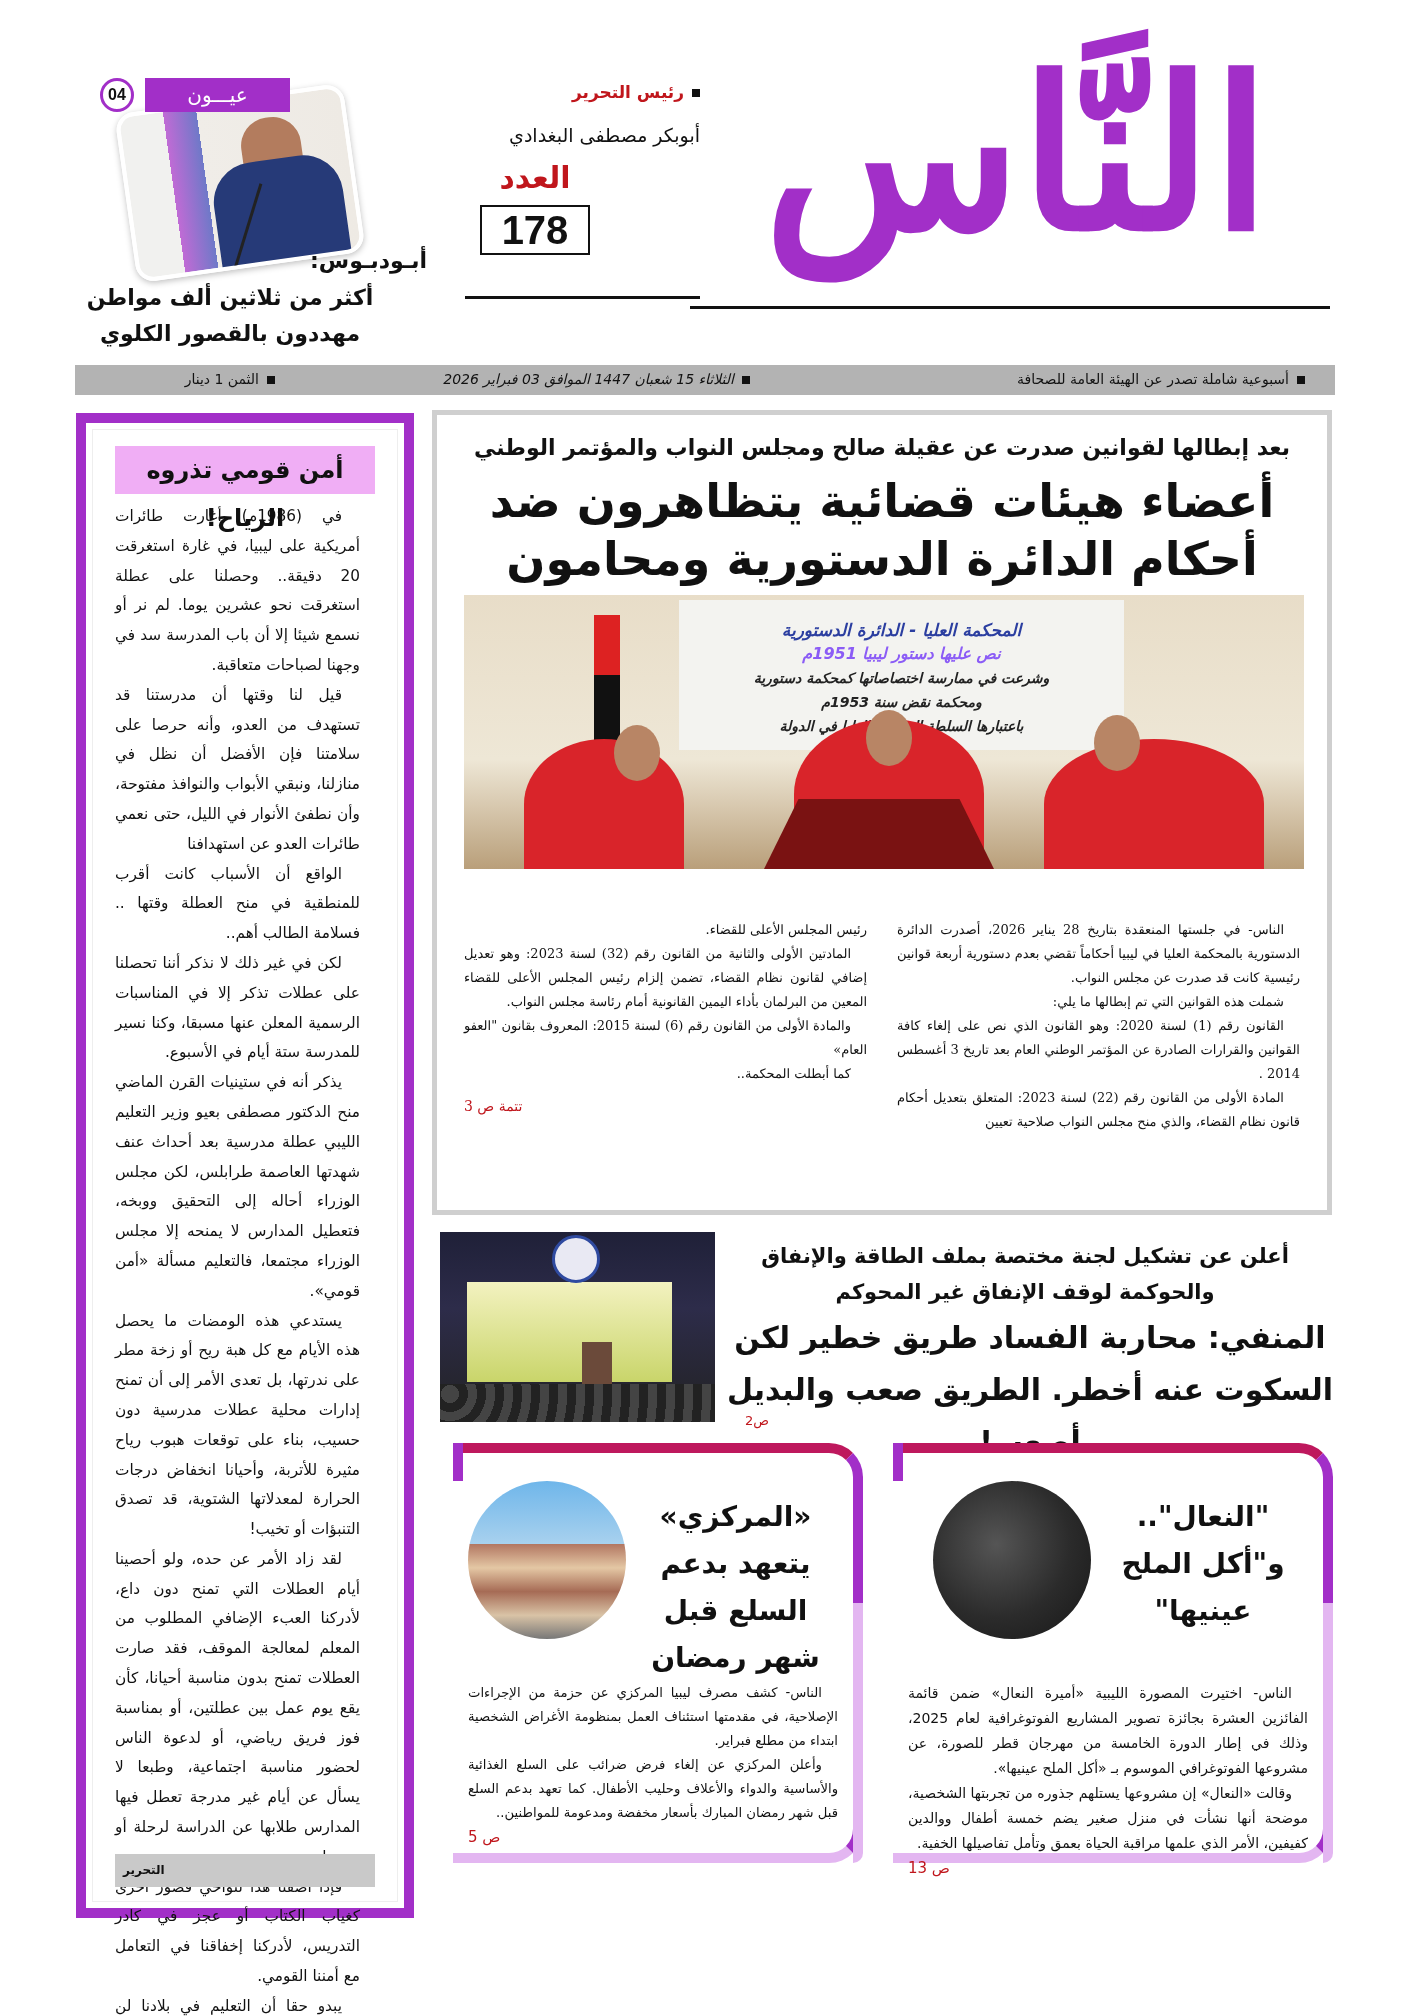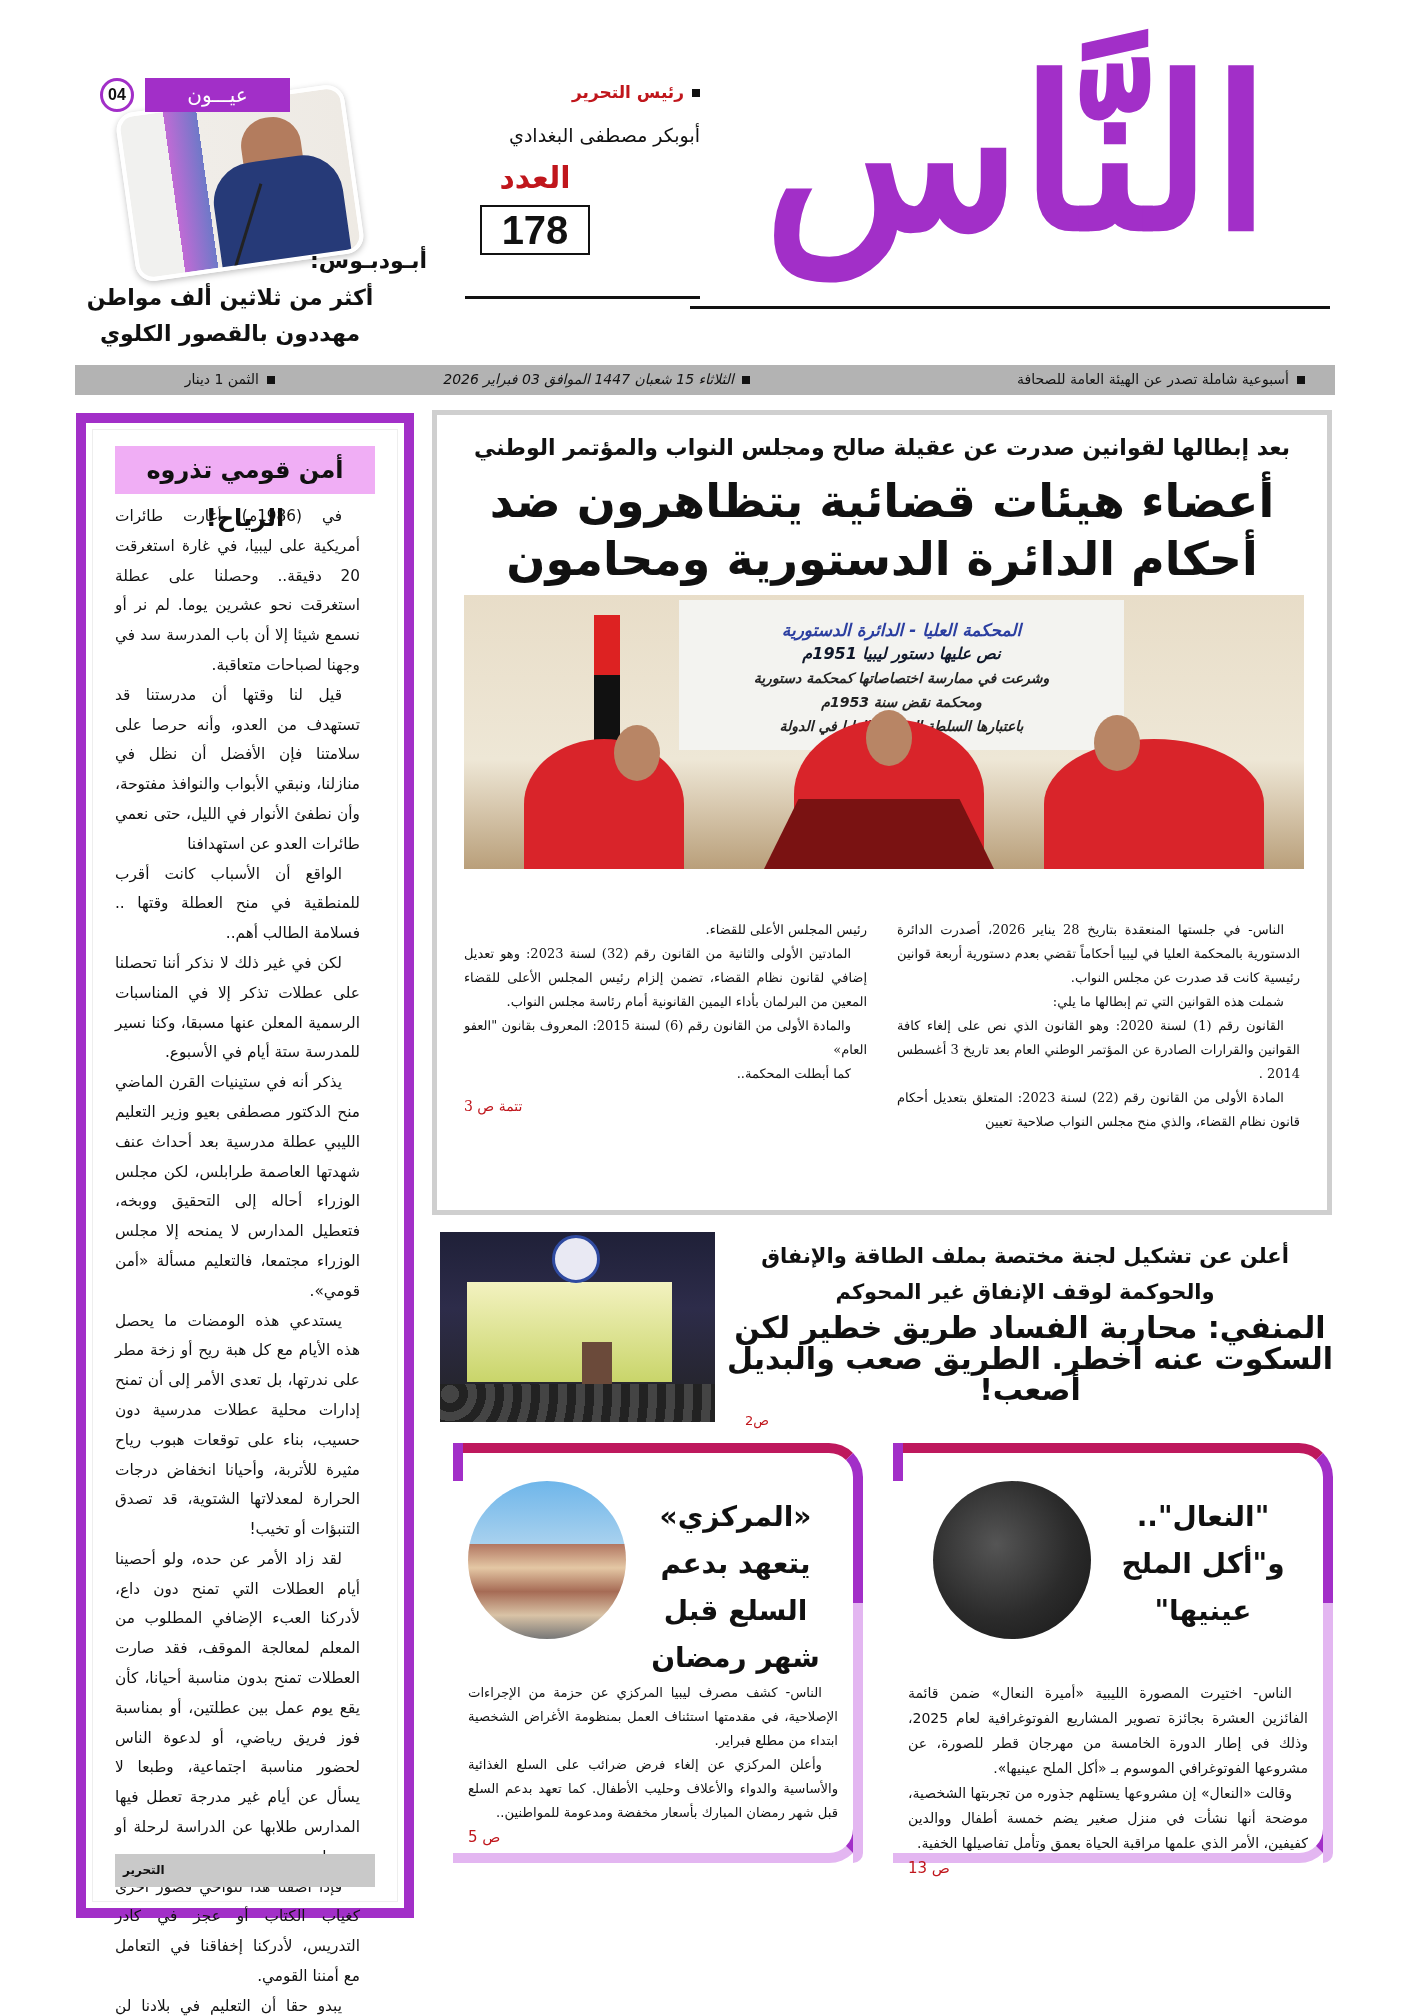--- a/index.html
+++ b/index.html
@@ -48,39 +48,39 @@
   .ed-sign { position: absolute; left: 22px; right: 22px; bottom: 14px; height: 33px; background: #c9c9c9; font-size: 12px; font-weight: bold; line-height: 33px; padding-right: 0; text-align: left; padding-left: 8px; direction: ltr; }
 
   
   .main-art { left: 432px; top: 410px; width: 900px; height: 805px; border: 5px solid #cfcfcf; background: #fff; }
   .ma-kicker { position: absolute; left: 0; right: 0; top: 20px; text-align: center; font-size: 22px; font-weight: bold; }
   .ma-title { position: absolute; left: 10px; right: 10px; top: 57px; text-align: center; font-size: 46px; font-weight: 900; line-height: 58px; letter-spacing: -0.5px; }
   .ma-photo { position: absolute; left: 27px; top: 180px; width: 840px; height: 274px; background: linear-gradient(180deg,#e8ddc8 0%,#eee7d6 60%,#b99f7a 100%); overflow: hidden; font-style: italic; }
   .ma-banner { position: absolute; left: 215px; top: 5px; width: 445px; height: 150px; background: #f3f3f0; }
   .ma-banner div { text-align: center; font-weight: bold; font-size: 14px; line-height: 24px; }
   .ma-banner .b1 { color: #2b3ea0; font-size: 17px; margin-top: 18px; }
-  .ma-banner .b2 { color: #0f172a; font-size: 16px; }
+  .ma-banner .b2 { color: #8b5cf6; font-size: 16px; }
   .ma-banner .b3 { color: #222; }
   .flag-l { position: absolute; left: 130px; top: 20px; width: 26px; height: 200px; background: linear-gradient(180deg,#d22 0 30%,#111 30% 70%,#2a8a3a 70%); }
   .robe { position: absolute; bottom: 0; height: 130px; background: #d9242a; border-radius: 50% 50% 0 0; }
   .head-c { position: absolute; width: 46px; height: 56px; border-radius: 50%; background: #b88565; }
   .table-d { position: absolute; left: 300px; bottom: 0; width: 230px; height: 70px; background: #7a1212; clip-path: polygon(15% 0,85% 0,100% 100%,0 100%); }
   .ma-cols { position: absolute; left: 27px; right: 27px; top: 503px; display: flex; gap: 30px; font-family: "DejaVu Serif", serif; font-size: 13px; line-height: 24px; }
   .ma-cols .col { flex: 1; text-align: justify; }
   .ma-cols p { text-indent: 16px; }
   .ma-cont { color: #c0161c; font-size: 14px; }
 
   
   .st2-photo { left: 440px; top: 1232px; width: 275px; height: 190px; background: linear-gradient(180deg,#1f2038 0%,#2d2c4a 40%,#222 100%); overflow: hidden; }
   .st2-banner { position: absolute; left: 27px; top: 50px; width: 205px; height: 100px; background: linear-gradient(180deg,#f3f2c0,#c9d56a); }
   .st2-podium { position: absolute; left: 142px; top: 110px; width: 30px; height: 60px; background: #6b4a3a; }
   .st2-crowd { position: absolute; left: 0; right: 0; bottom: 0; height: 38px; background: repeating-radial-gradient(circle at 10px 10px,#444 0 9px,#222 9px 18px); }
   .st2-seal { position: absolute; left: 112px; top: 3px; width: 48px; height: 48px; border-radius: 50%; background: #e9e9f3; border: 3px solid #2f4aa0; }
   .st2-kicker { left: 720px; top: 1238px; width: 610px; text-align: center; font-size: 21px; font-weight: bold; line-height: 36px; }
-  .st2-title { left: 720px; top: 1312px; width: 620px; text-align: center; font-size: 30px; font-weight: 900; line-height: 31px; }
+  .st2-title { left: 720px; top: 1312px; width: 620px; text-align: center; font-size: 30px; font-weight: 900; line-height: 52px; }
   .st2-ref { left: 745px; top: 1413px; font-size: 13px; color: #c0161c; }
 
   
   .card { top: 1443px; width: 410px; height: 420px; border-top: 10px solid #be185d; border-right: 10px solid #a22fc8; border-bottom: 10px solid #e3b6f1; border-radius: 0 34px 34px 0; background: #fff; }
   .card::after { content: ""; position: absolute; right: -10px; top: 150px; bottom: -10px; width: 10px; background: #e3b6f1; border-radius: 0 0 34px 0; }
   .card::before { content: ""; position: absolute; left: 0; top: -10px; width: 10px; height: 38px; background: #a22fc8; }
   .card-1 { left: 453px; }
   .card-2 { left: 893px; width: 440px; }
   .card-circle { position: absolute; width: 158px; height: 158px; border-radius: 50%; overflow: hidden; top: 28px; }
   .card-1 .card-circle { left: 15px; background: linear-gradient(180deg,#6fb6ea 0%,#a8d1ee 40%,#b27762 40%,#e4c7a4 55%,#a66b55 70%,#d9c3a6 85%,#777 100%); }

